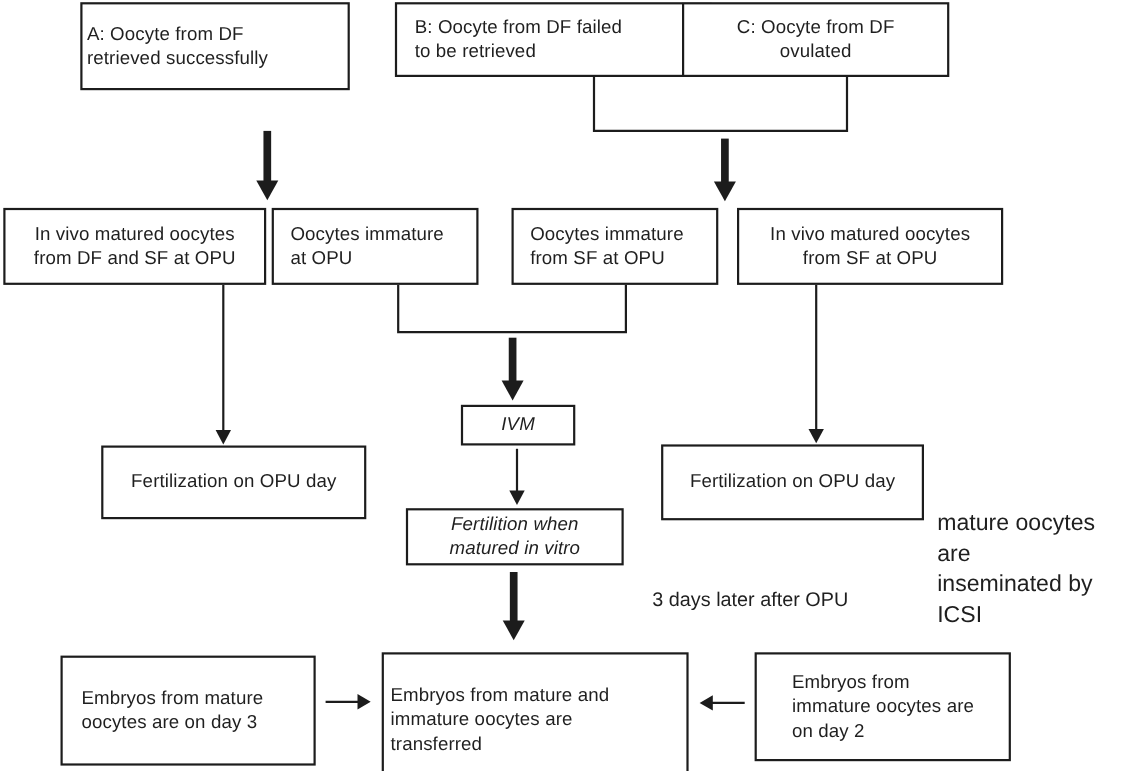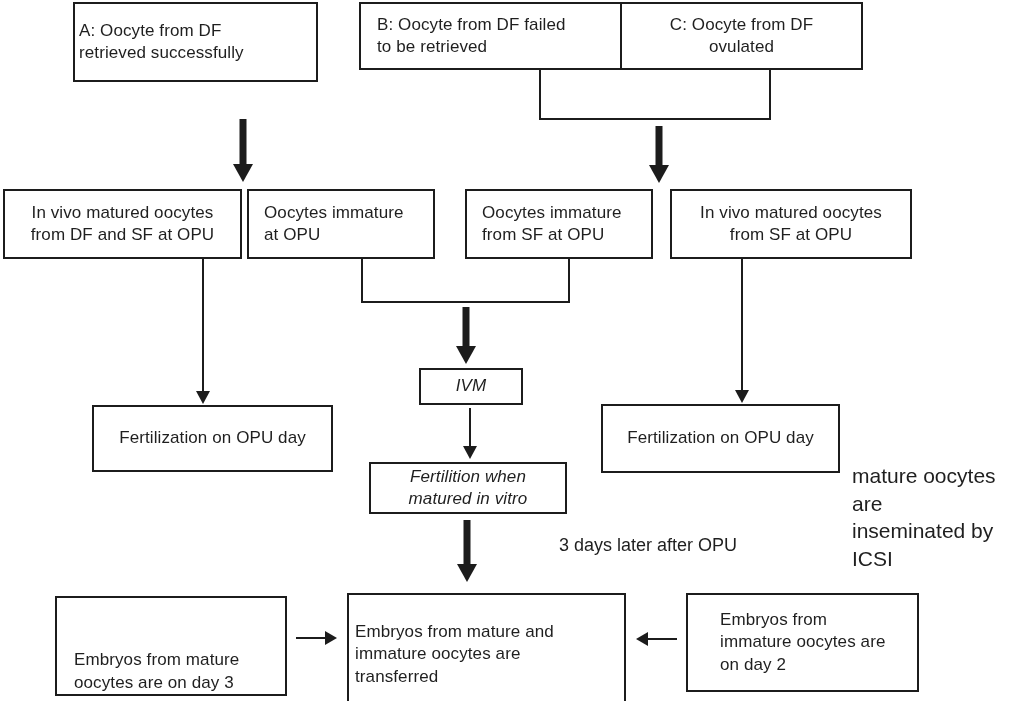--- a/index.html
+++ b/index.html
@@ -53,32 +53,32 @@
   #box-immature-sf    { left: 465px; top: 189px; width: 188px; height: 70px; padding-left: 15px; }
   #box-invivo-sf      { left: 670px; top: 189px; width: 242px; height: 70px; }
 
   
   #box-ivm        { left: 419px; top: 368px; width: 104px; height: 37px; font-style: italic; }
   #box-fert-left  { left: 92px;  top: 405px; width: 241px; height: 67px; }
   #box-fert-mid   { left: 369px; top: 462px; width: 198px; height: 52px; font-style: italic; }
   #box-fert-right { left: 601px; top: 404px; width: 239px; height: 69px; }
 
   
-  #box-embryos-mature      { left: 55px;  top: 596px; width: 232px; height: 100px; padding-left: 17px; align-items: flex-end; }
+  #box-embryos-mature      { left: 55px;  top: 596px; width: 232px; height: 100px; padding-left: 17px; }
   #box-embryos-transferred { left: 347px; top: 593px; width: 279px; height: 123px;  padding-left: 6px; }
   #box-embryos-immature    { left: 686px; top: 593px; width: 233px; height: 99px;  padding-left: 32px; }
 
   .note {
     position: absolute;
     z-index: 1;
     white-space: pre-line;
     line-height: 1.32;
   }
   #note-icsi   { left: 852px; top: 449px; font-size: 21px; margin-top: 13px; }
-  #note-timing { left: 559px; top: 534px; font-size: 18px; }
+  #note-timing { left: 593px; top: 534px; font-size: 18px; }
 </style>
 </head>
 <body>
 
 <div id="canvas">
 
   <svg id="connector-svg" viewBox="0 0 1020 701" xmlns="http://www.w3.org/2000/svg">
 
     <g stroke="#1c1c1c" stroke-width="2" fill="none">
       <path d="M540,69 V119 H770 V69"></path>

